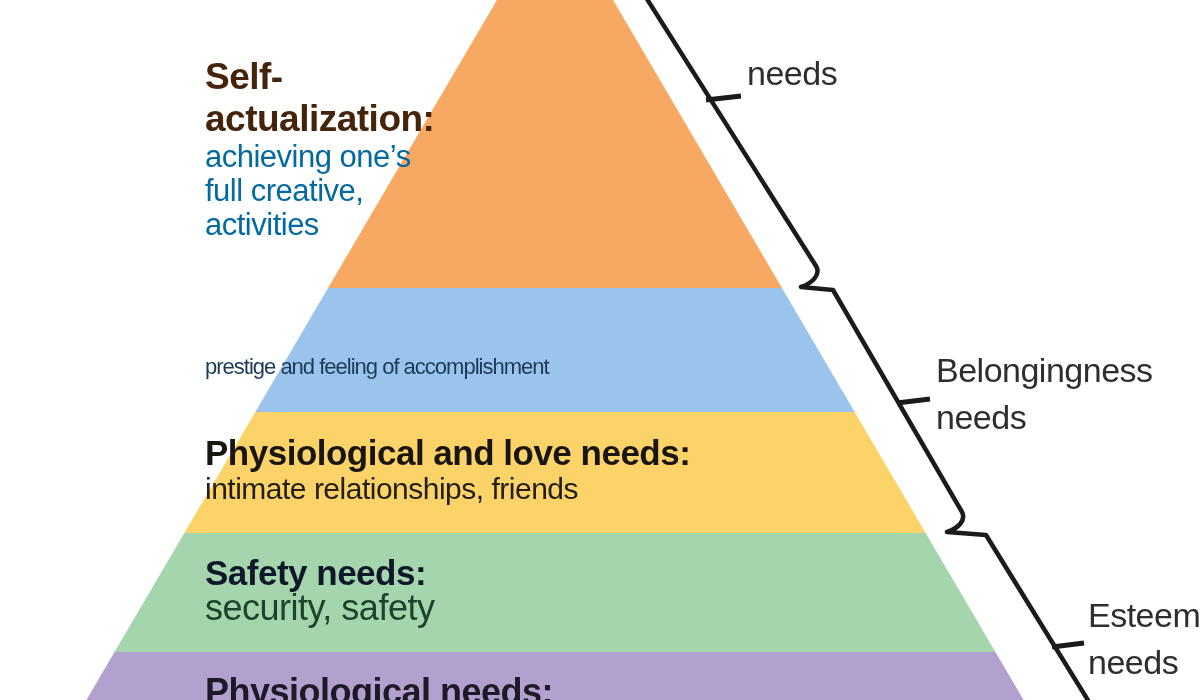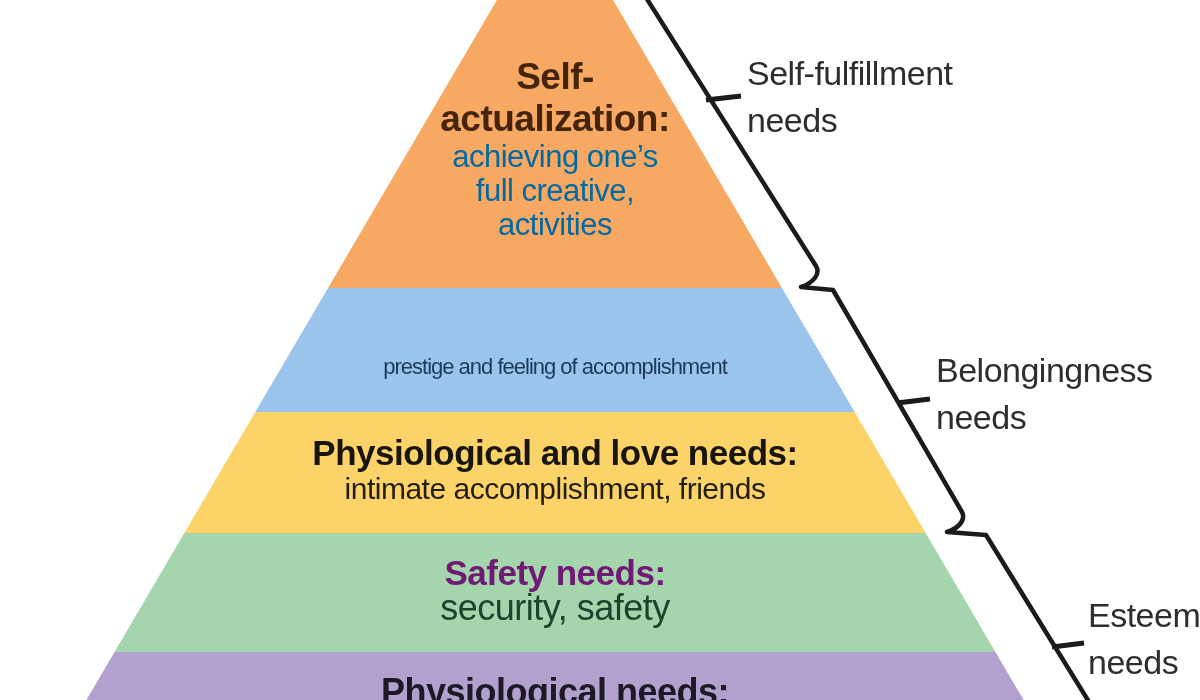--- a/index.html
+++ b/index.html
@@ -1,21 +1,21 @@
 <!DOCTYPE html>
 <html><head>
 <meta charset="utf-8">
 <style>
   html,body{margin:0;padding:0;background:#fff;}
   .stage{
     position:relative;width:1200px;height:700px;overflow:hidden;
     background:#fff;font-family:"Liberation Sans",sans-serif;
   }
   .stage svg{position:absolute;left:0;top:0;}
-  .lvl-text{position:absolute;left:205px;width:700px;text-align:center;}
+  .lvl-text{position:absolute;left:205px;width:700px;text-align:left;}
   .lvl-head{font-weight:700;letter-spacing:-0.5px;}
   .lvl-desc{letter-spacing:-0.5px;}
   
   .l0h{top:56px;font-size:37px;line-height:42px;}
   .l0d{top:140px;font-size:31px;line-height:34px;}
   
   .l1h{top:312px;font-size:37px;line-height:38px;}
   .l1d{top:349px;font-size:22px;line-height:36px;letter-spacing:-1px;}
   
   .l2h{top:434px;font-size:35px;line-height:38px;}
@@ -66,29 +66,28 @@
   </div>
   <div class="lvl-text lvl-desc l0d" style="color: #0369a1;">
     <div>achieving one’s</div>
     <div>full creative,</div>
     <div>activities</div>
   </div>
 
   <div class="lvl-text lvl-desc l1d" style="color: rgb(29, 58, 88);">prestige and feeling of accomplishment</div>
 
   <div class="lvl-text lvl-head l2h" style="color: rgb(25, 21, 16);">Physiological and love needs:</div>
-  <div class="lvl-text lvl-desc l2d" style="color: rgb(35, 29, 18);">intimate accomplishment, friends</div>
+  <div class="lvl-text lvl-desc l2d" style="color: rgb(35, 29, 18);">intimate relationships, friends</div>
 
-  <div class="lvl-text lvl-head l3h" style="color: #701a75;">Safety needs:</div>
+  <div class="lvl-text lvl-head l3h" style="color: #0f172a;">Safety needs:</div>
   <div class="lvl-text lvl-desc l3d" style="color: rgb(28, 67, 43);">security, safety</div>
 
   <div class="lvl-text lvl-head l4h" style="color: rgb(29, 25, 38);">Physiological needs:</div>
 
   <div class="blabel bl0" style="color: rgb(46, 46, 46);">
-    <div>Self-fulfillment</div>
     <div>needs</div>
   </div>
   <div class="blabel bl1" style="color: rgb(46, 46, 46);">
     <div>Belongingness</div>
     <div>needs</div>
   </div>
   <div class="blabel bl2" style="color: rgb(46, 46, 46);">
     <div>Esteem</div>
     <div>needs</div>
   </div>

